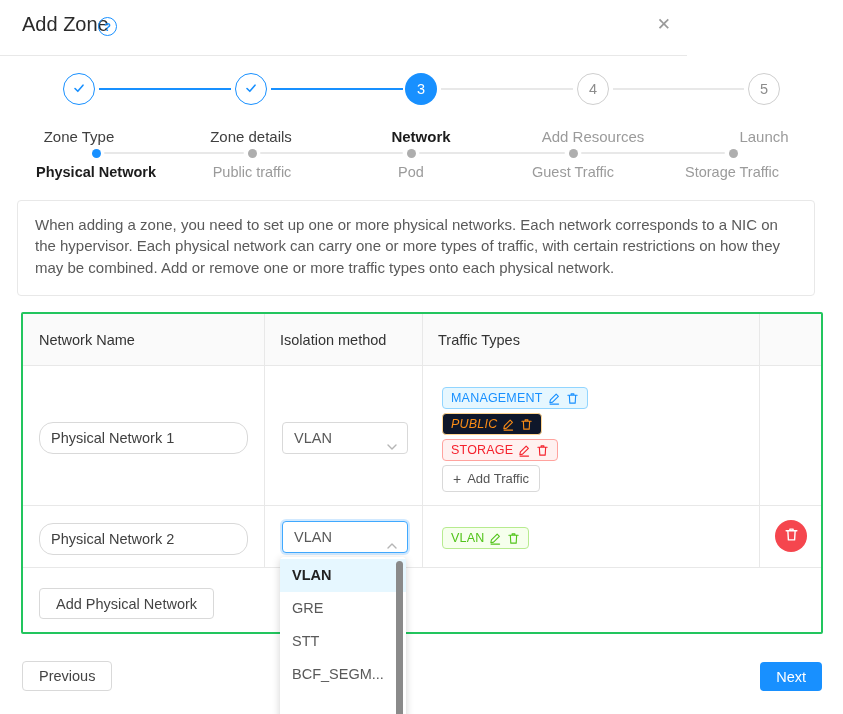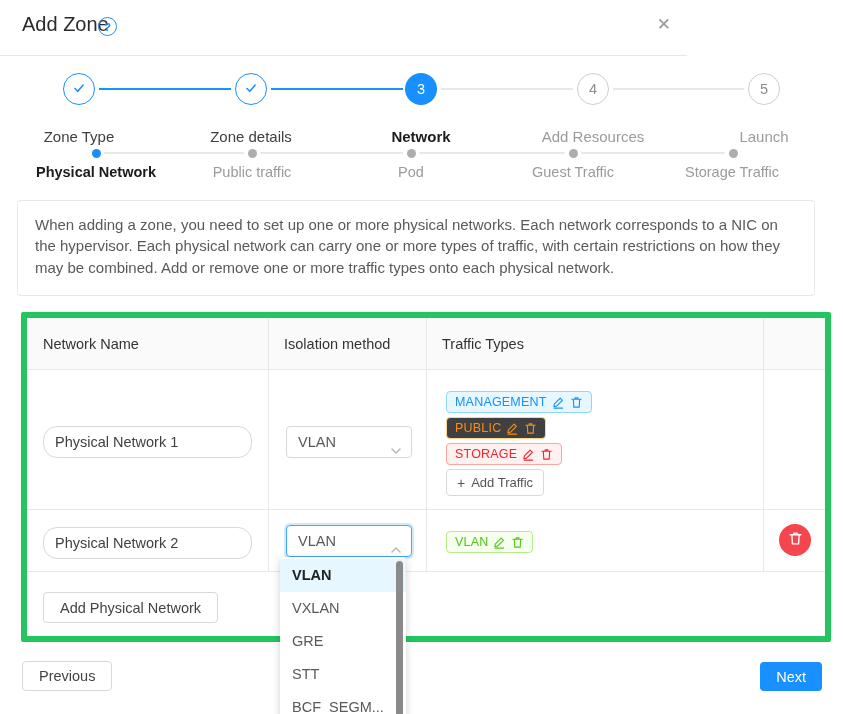--- a/index.html
+++ b/index.html
@@ -31,40 +31,40 @@
   .sub-dot.idle{background:#aeaeae;}
   .sub-line{position:absolute;top:152px;height:2px;background:#e8e8e8;border-radius:1px;}
   .sub-label{position:absolute;top:164px;transform:translateX(-50%);font-size:14.5px;white-space:nowrap;}
   .sub-label.active{color:#1c1c1c;font-weight:700;}
   .sub-label.idle{color:#9b9b9b;}
   
   .info-box{position:absolute;left:17px;top:200px;width:798px;height:96px;border:1px solid #e8e8e8;
             border-radius:4px;box-sizing:border-box;background:#fff;}
   .info-text{padding:13px 17px;font-size:15px;line-height:1.43;color:#5a5a5a;}
   
-  .net-table{position:absolute;left:21px;top:312px;width:798px;height:318px;border:6px solid #22c55e;
+  .net-table{position:absolute;left:21px;top:312px;width:798px;height:318px;border:2px solid #22c55e;
              border-radius:2px;box-sizing:content-box;background:#fff;}
   .thead-bg{position:absolute;left:0;top:0;width:798px;height:52px;background:#fafafa;border-bottom:1px solid #e8e8e8;box-sizing:border-box;}
   .th{position:absolute;top:0;height:52px;line-height:52px;font-size:14.5px;font-weight:500;color:#333;}
   .vline{position:absolute;top:0;width:1px;height:253px;background:#e8e8e8;}
   .hline{position:absolute;left:0;width:798px;height:1px;background:#e8e8e8;}
   .text-input{position:absolute;width:209px;height:32px;border:1px solid #d9d9d9;border-radius:14px;
               padding:0 11px;font-size:14.5px;color:#404040;box-sizing:border-box;font-family:inherit;outline:none;background:#fff;}
   .select{position:absolute;width:126px;height:32px;border:1px solid #d9d9d9;border-radius:4px;background:#fff;
           font-size:14.5px;color:#595959;line-height:30px;padding-left:11px;box-sizing:border-box;cursor:pointer;}
   .select.open{border-color:#40a9ff;box-shadow:0 0 0 2px rgba(24,144,255,.2);}
   .select .arrow{position:absolute;right:9px;top:10px;width:12px;height:12px;color:#b5b5b5;}
   
   .tagstack{position:absolute;display:flex;flex-direction:column;align-items:flex-start;gap:4px;}
   .tag{display:inline-flex;align-items:center;gap:5px;height:22px;padding:0 8px;border-radius:4px;
        font-size:12.5px;border:1px solid;box-sizing:border-box;letter-spacing:.2px;}
   .tag .ticon{display:inline-flex;cursor:pointer;}
   .tag svg{width:13px;height:13px;}
   .tag-blue{color:#1890ff;background:#e6f7ff;border-color:#91d5ff;}
-  .tag-orange{color:#fa8c16;background:#404040;border-color:#ffd591;}
+  .tag-orange{color:#fa8c16;background:#0f172a;border-color:#ffd591;font-style:italic;}
   .tag-red{color:#f5222d;background:#fff1f0;border-color:#ffa39e;}
   .tag-green{color:#52c41a;background:#f6ffed;border-color:#b7eb8f;}
   .add-traffic{display:inline-flex;align-items:center;gap:6px;height:25px;padding:0 10px;border:1px solid #d9d9d9;
                border-radius:4px;background:#fff;font-size:13px;color:#555;cursor:pointer;}
   .add-traffic .plus{font-size:14px;color:#555;}
   .delete-circle{position:absolute;width:32px;height:32px;border-radius:50%;background:#f5464e;
                  display:flex;align-items:center;justify-content:center;cursor:pointer;}
   .btn{border:1px solid #d9d9d9;border-radius:4px;background:#fff;font-size:14.5px;color:#444;
        font-family:inherit;cursor:pointer;}
   .add-network-btn{position:absolute;left:16px;top:274px;height:31px;padding:0 16px;}
@@ -234,21 +234,20 @@
       <span><svg viewBox="0 0 14 14" width="15" height="15">
             <path d="M2 3.5h10M5.5 3.5V2h3v1.5M3.6 3.5l.5 8.5h5.8l.5-8.5" fill="none" stroke="#ffffff" stroke-width="1.3" stroke-linecap="round" stroke-linejoin="round"></path>
           </svg></span>
     </div>
 
     <button class="btn add-network-btn">Add Physical Network</button>
   </div>
 
   <div class="dropdown">
     <div class="option selected">VLAN</div>
-    <div class="option">VXLAN</div>
     <div class="option">GRE</div>
     <div class="option">STT</div>
     <div class="option">BCF_SEGM...</div>
     <div class="scroll-thumb"></div>
   </div>
 
   <button class="btn prev-btn">Previous</button>
   <button class="next-btn">Next</button>
 
 </div>

